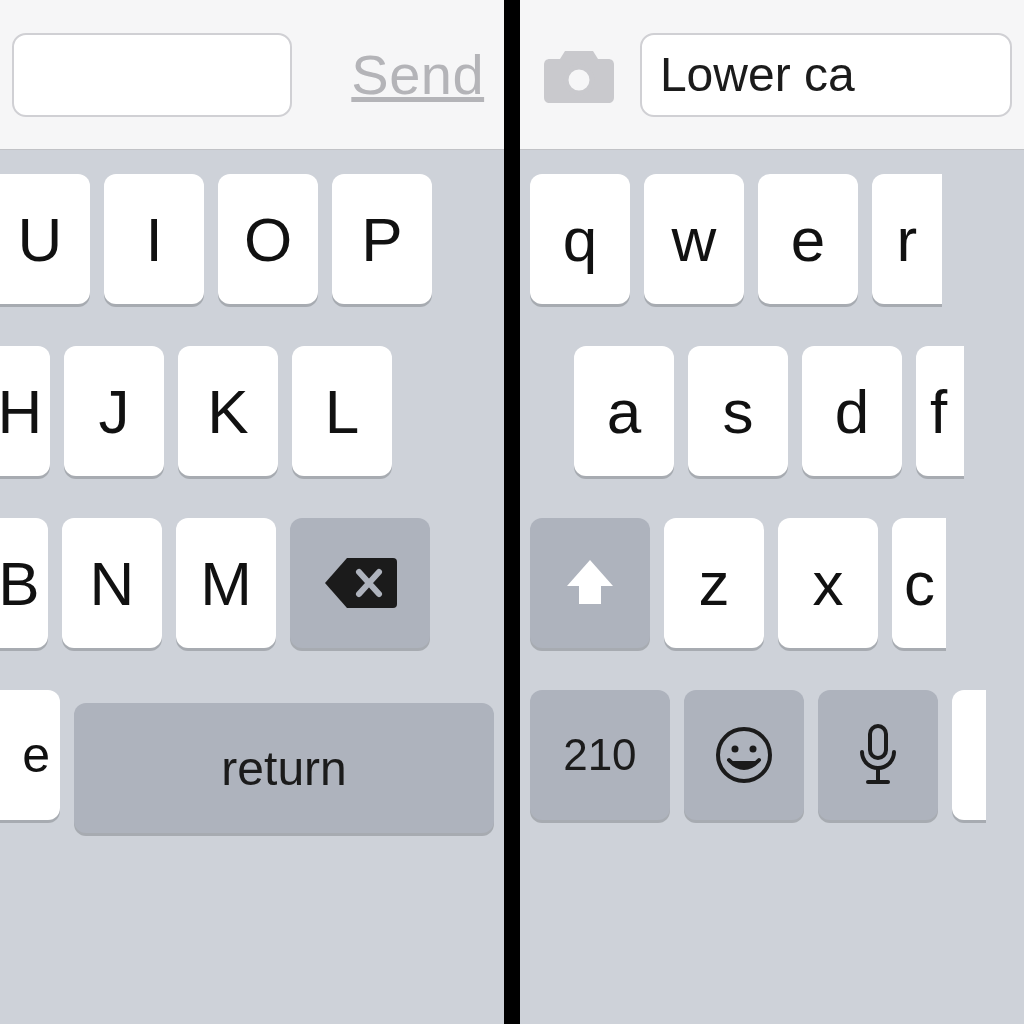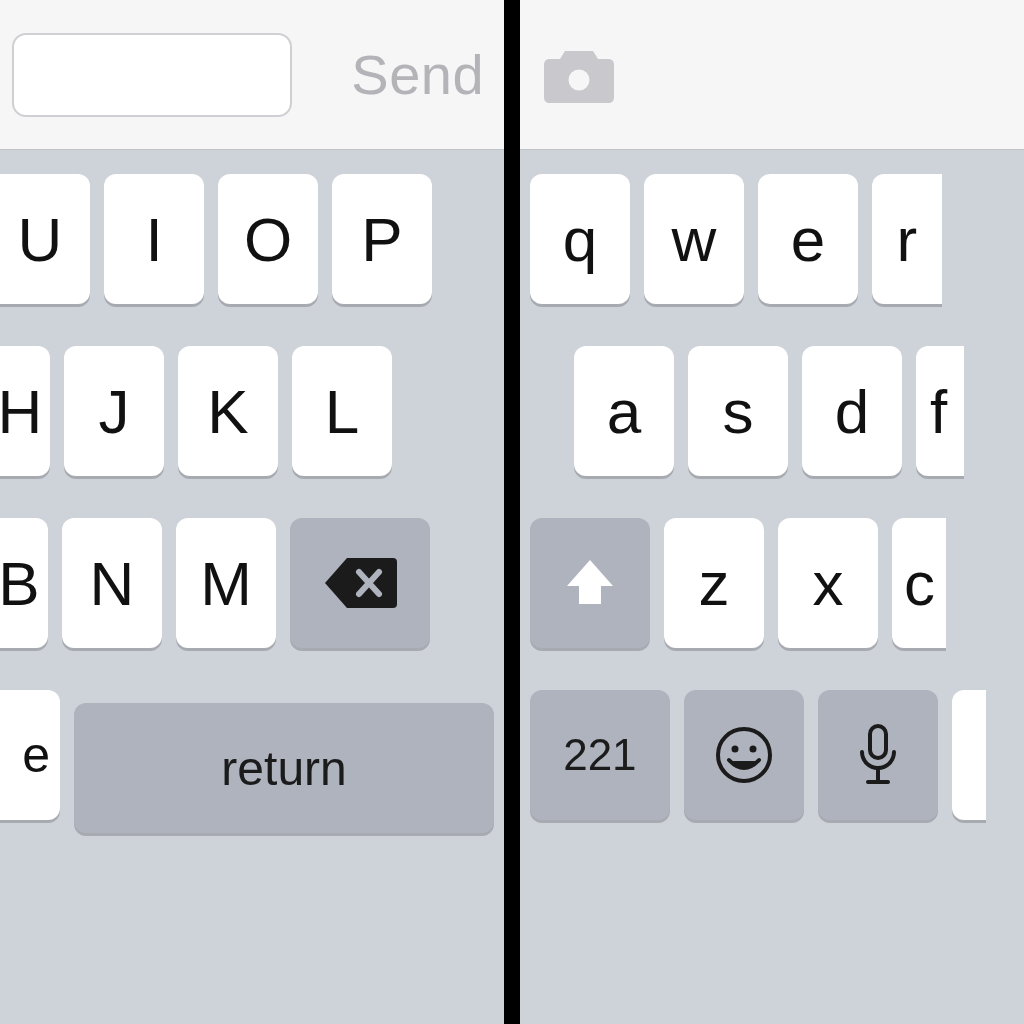--- a/index.html
+++ b/index.html
@@ -33,20 +33,21 @@
     color: #1b1b1b;
   }
 
   .send-label {
     font-size: 56px;
     color: #b4b4b8;
     font-weight: 400;
     letter-spacing: 0.5px;
     margin-left: auto;
     margin-right: 8px;
+    text-decoration: underline;
   }
 
   .camera-btn {
     width: 94px;
     height: 84px;
     display: flex;
     align-items: center;
     justify-content: center;
     color: #c9c9cd;
   }
@@ -180,20 +181,23 @@
 <div class="panel right">
 
   <div class="topbar">
     <div class="camera-btn">
       <svg viewBox="0 0 78 60">
         <path fill="#c9c9cd" d="M10 14h10l5-8h28l5 8h10c4 0 6 2 6 6v32c0 4-2 6-6 6H10c-4 0-6-2-6-6V20c0-4 2-6 6-6z"></path>
         <circle cx="39" cy="35" r="13" fill="#f6f6f7"></circle>
         <circle cx="39" cy="35" r="13" fill="none" stroke="#c9c9cd" stroke-width="5"></circle>
       </svg>
     </div>
+    <div class="text-field edge-right">
+      <span>Lower ca</span>
+    </div>
   </div>
 
   <div class="kbd">
 
     <div class="row">
       <div class="key letter">
           <span>q</span>
         </div>
       <div class="key letter">
           <span>w</span>
@@ -233,21 +237,21 @@
       <div class="key letter">
           <span>x</span>
         </div>
       <div class="key letter edge-right" style="width:54px;flex:0 0 54px;justify-content:flex-start;padding-left:12px;">
           <span>c</span>
         </div>
     </div>
 
     <div class="row space-row last">
       <div class="key func" style="flex:0 0 140px;font-size:44px;">
-          <span>221</span>
+          <span>210</span>
         </div>
       <div class="key func" style="flex:0 0 120px;">
         <svg width="62" height="62" viewBox="0 0 62 62">
           <circle cx="31" cy="31" r="26" fill="none" stroke="#1b1b1b" stroke-width="4"></circle>
           <circle cx="22" cy="25" r="3.5" fill="#1b1b1b"></circle>
           <circle cx="40" cy="25" r="3.5" fill="#1b1b1b"></circle>
           <path d="M16 36 Q31 52 46 36" fill="none" stroke="#1b1b1b" stroke-width="4" stroke-linecap="round"></path>
           <path d="M17 37 Q31 50 45 37 Z" fill="#1b1b1b"></path>
         </svg>
       </div>

